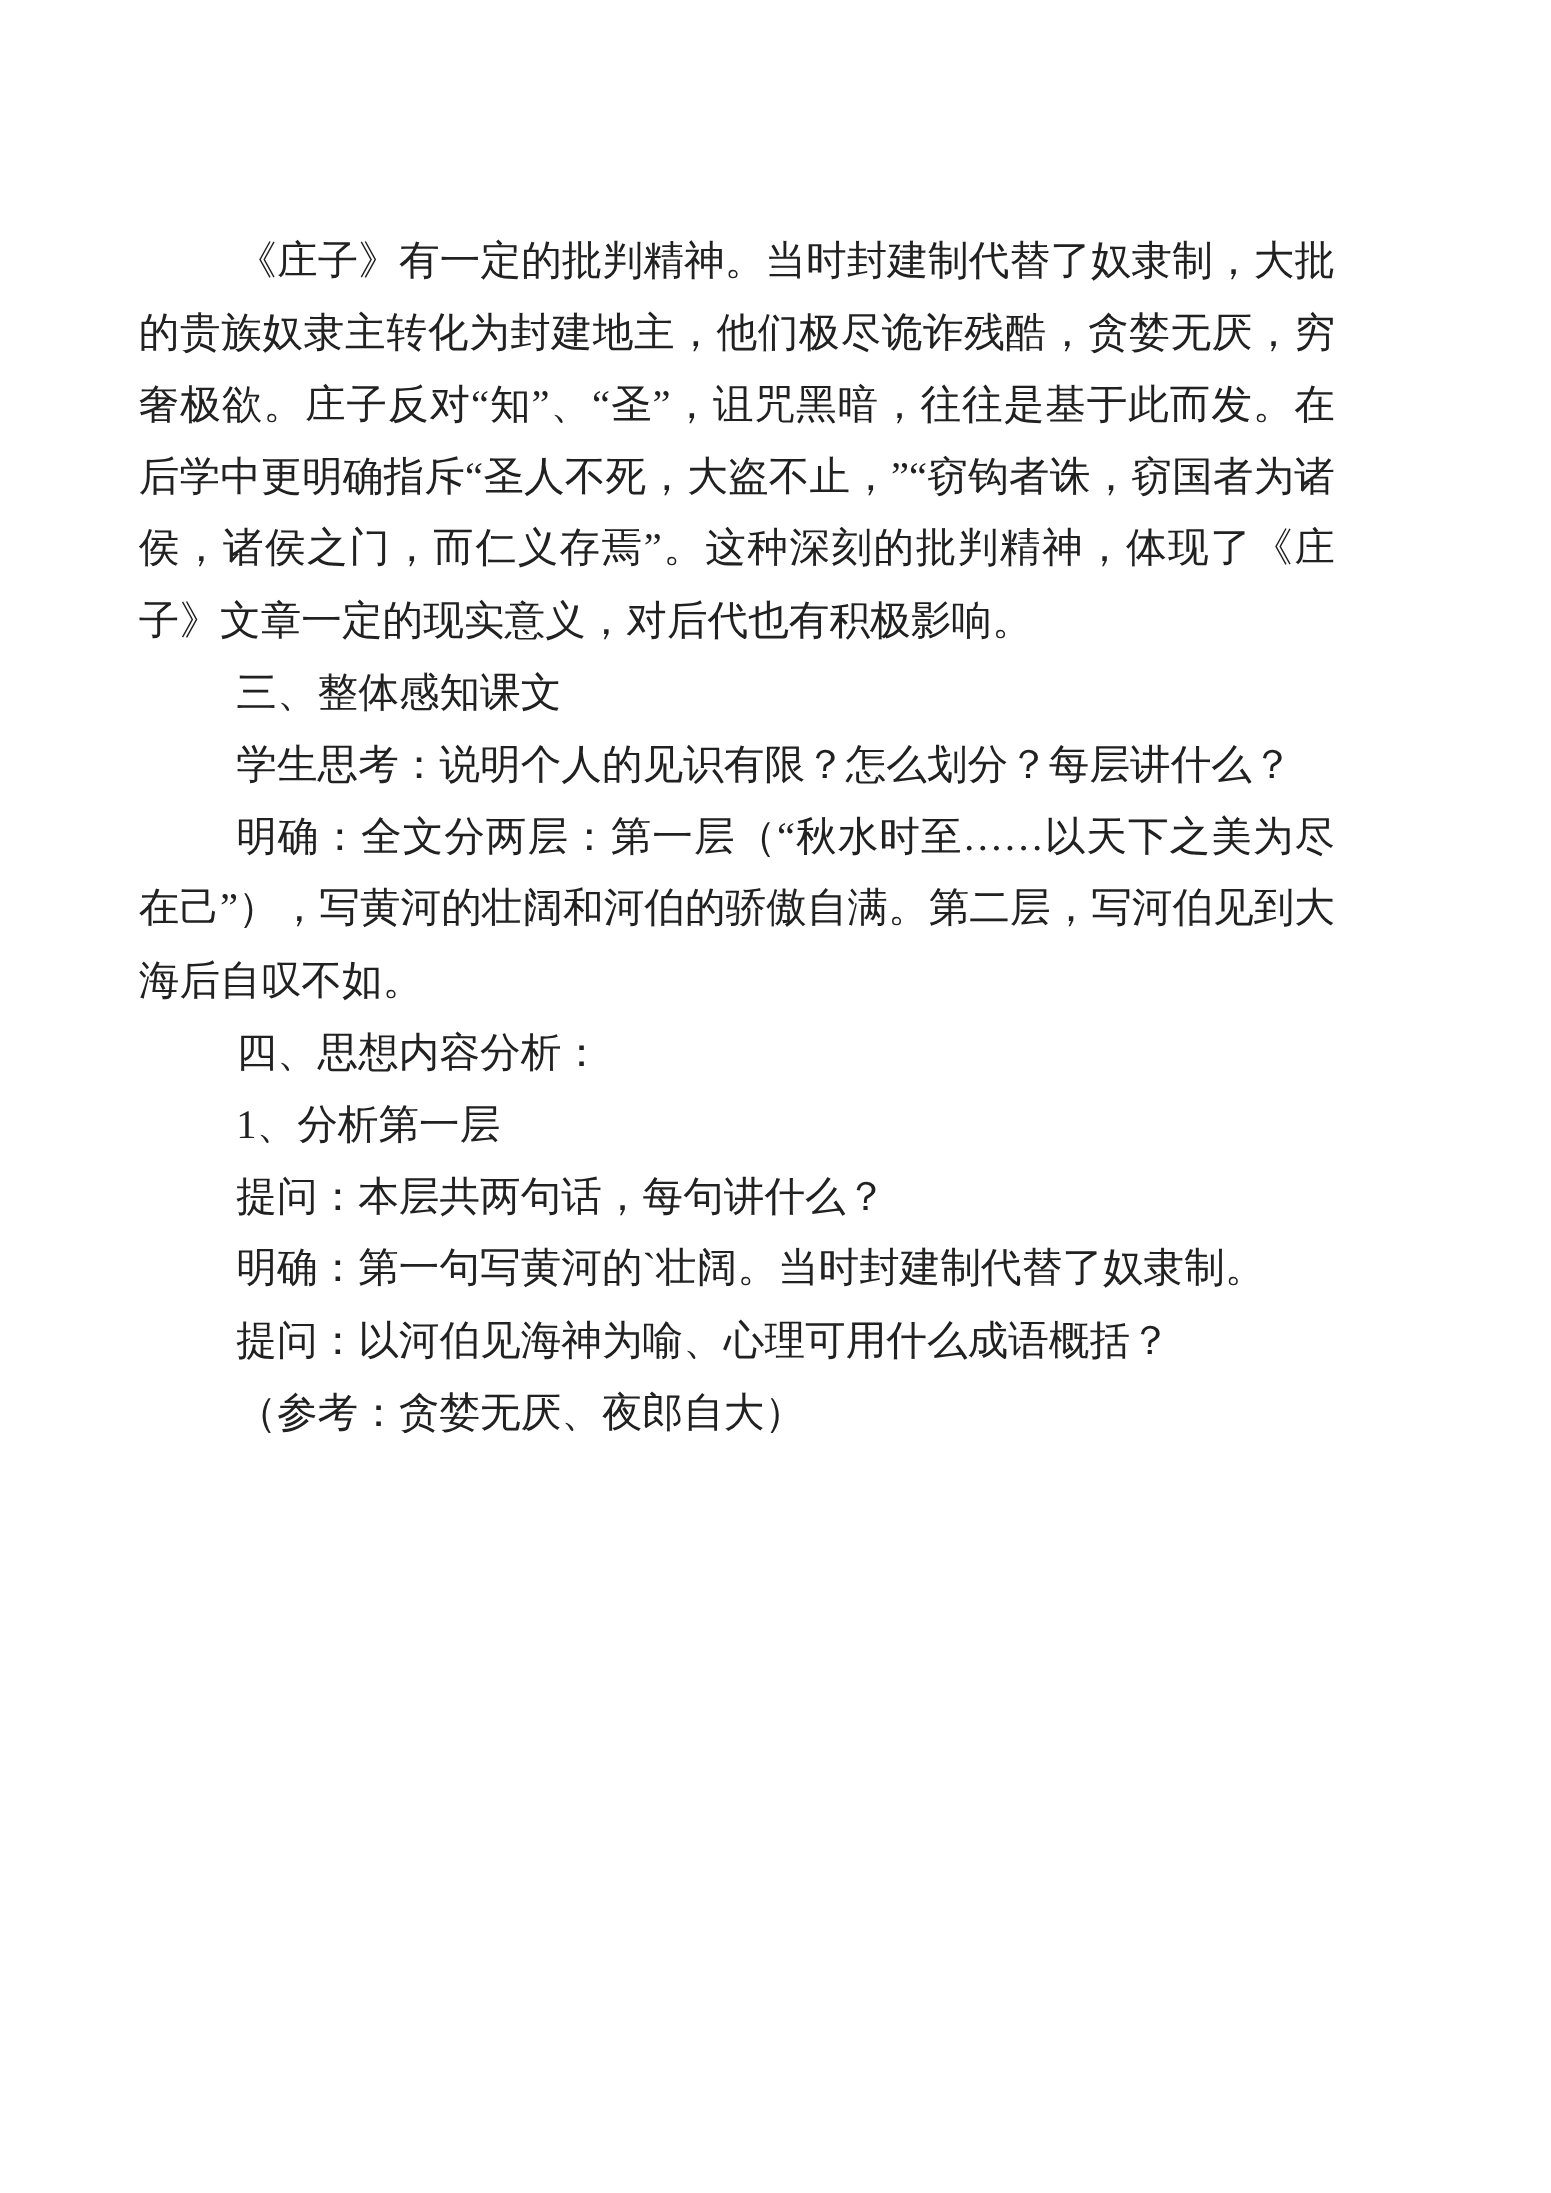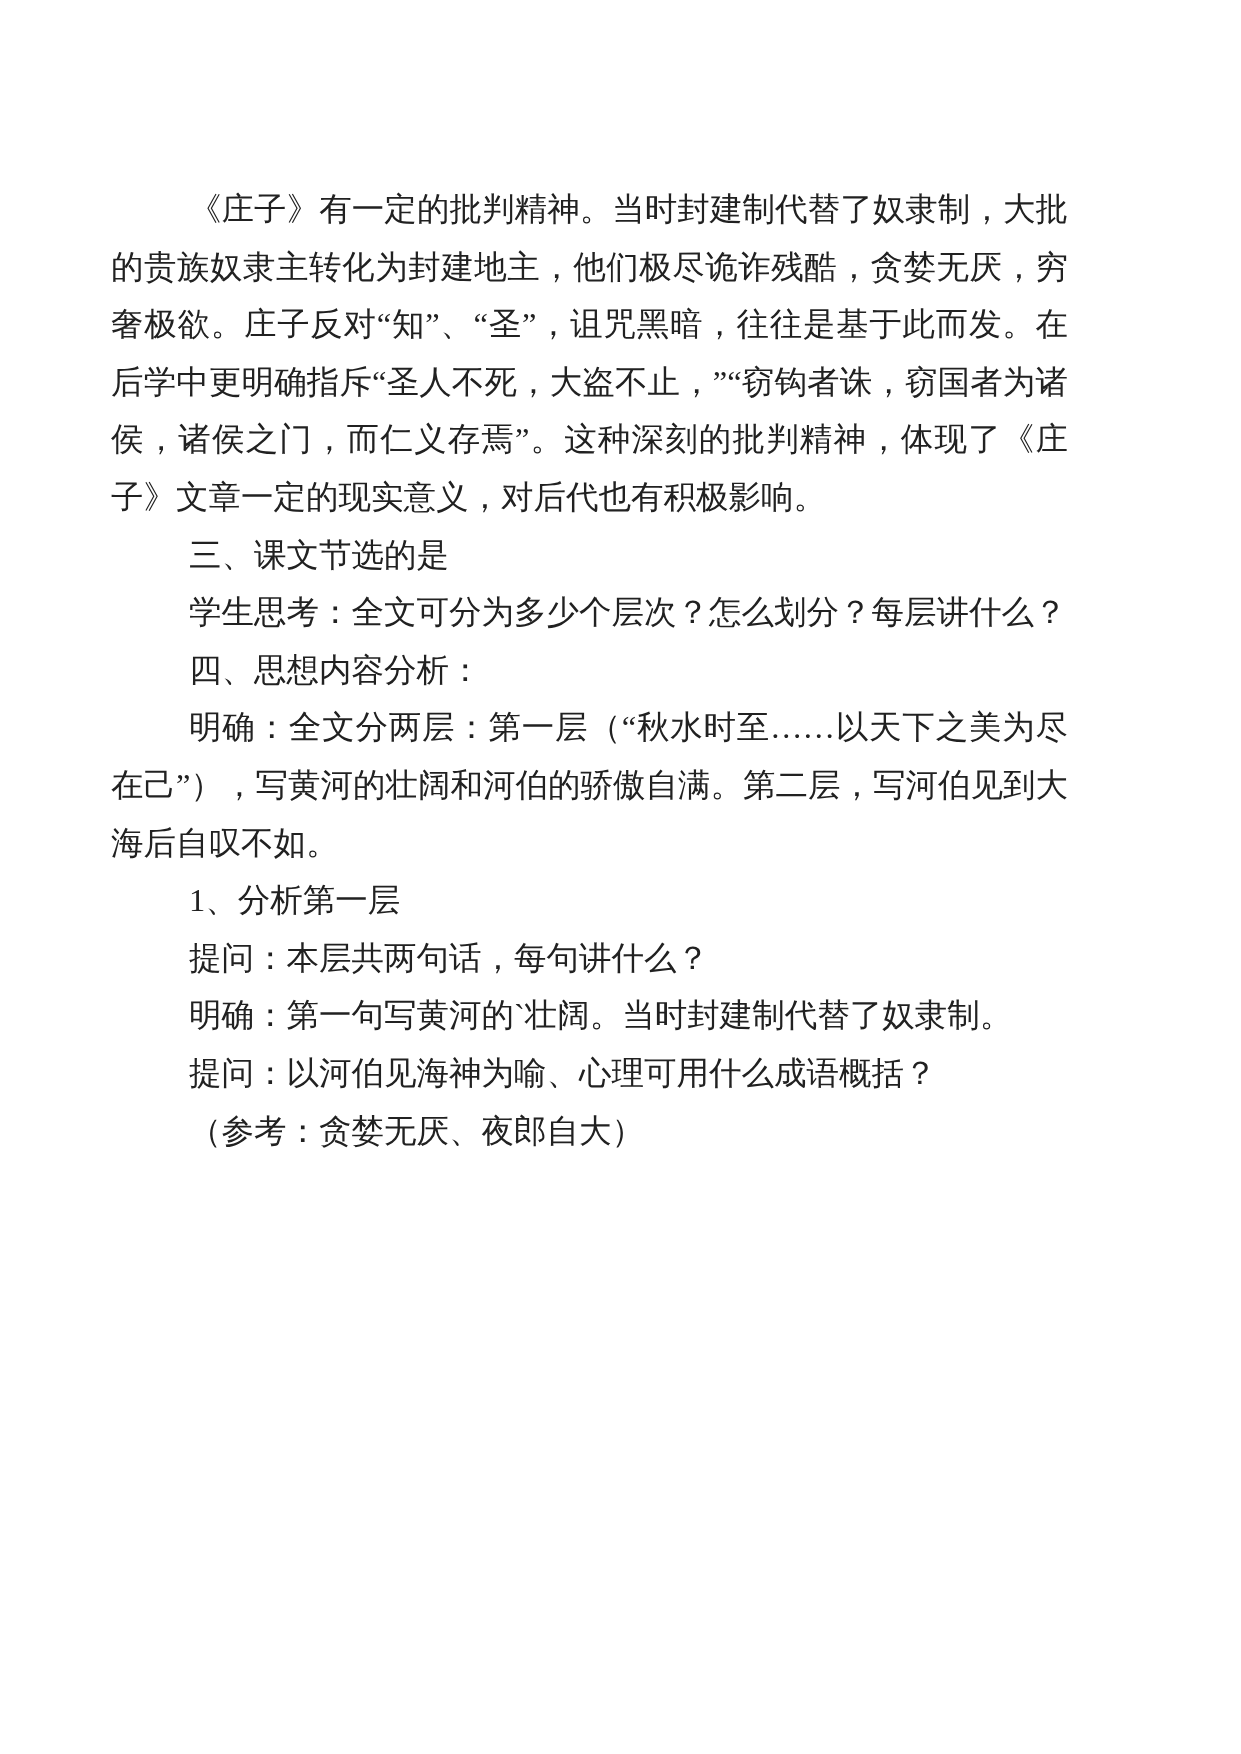--- a/index.html
+++ b/index.html
@@ -32,23 +32,23 @@
     text-indent: 78px;
     word-break: break-all;
   }
 </style>
 </head>
 <body>
 
 <div class="page">
   <div class="doc-body">
     <p>《庄子》有一定的批判精神。当时封建制代替了奴隶制，大批的贵族奴隶主转化为封建地主，他们极尽诡诈残酷，贪婪无厌，穷奢极欲。庄子反对“知”、“圣”，诅咒黑暗，往往是基于此而发。在后学中更明确指斥“圣人不死，大盗不止，”“窃钩者诛，窃国者为诸侯，诸侯之门，而仁义存焉”。这种深刻的批判精神，体现了《庄子》文章一定的现实意义，对后代也有积极影响。</p>
-    <p>三、课文节选的是</p>
-    <p>学生思考：全文可分为多少个层次？怎么划分？每层讲什么？</p>
+    <p>三、整体感知课文</p>
+    <p>学生思考：说明个人的见识有限？怎么划分？每层讲什么？</p>
+    <p>明确：全文分两层：第一层（“秋水时至……以天下之美为尽在己”），写黄河的壮阔和河伯的骄傲自满。第二层，写河伯见到大海后自叹不如。</p>
     <p>四、思想内容分析：</p>
-    <p>明确：全文分两层：第一层（“秋水时至……以天下之美为尽在己”），写黄河的壮阔和河伯的骄傲自满。第二层，写河伯见到大海后自叹不如。</p>
     <p>1、分析第一层</p>
     <p>提问：本层共两句话，每句讲什么？</p>
     <p>明确：第一句写黄河的`壮阔。当时封建制代替了奴隶制。</p>
     <p>提问：以河伯见海神为喻、心理可用什么成语概括？</p>
     <p>（参考：贪婪无厌、夜郎自大）</p>
   </div>
 </div>
 
 </body></html>

